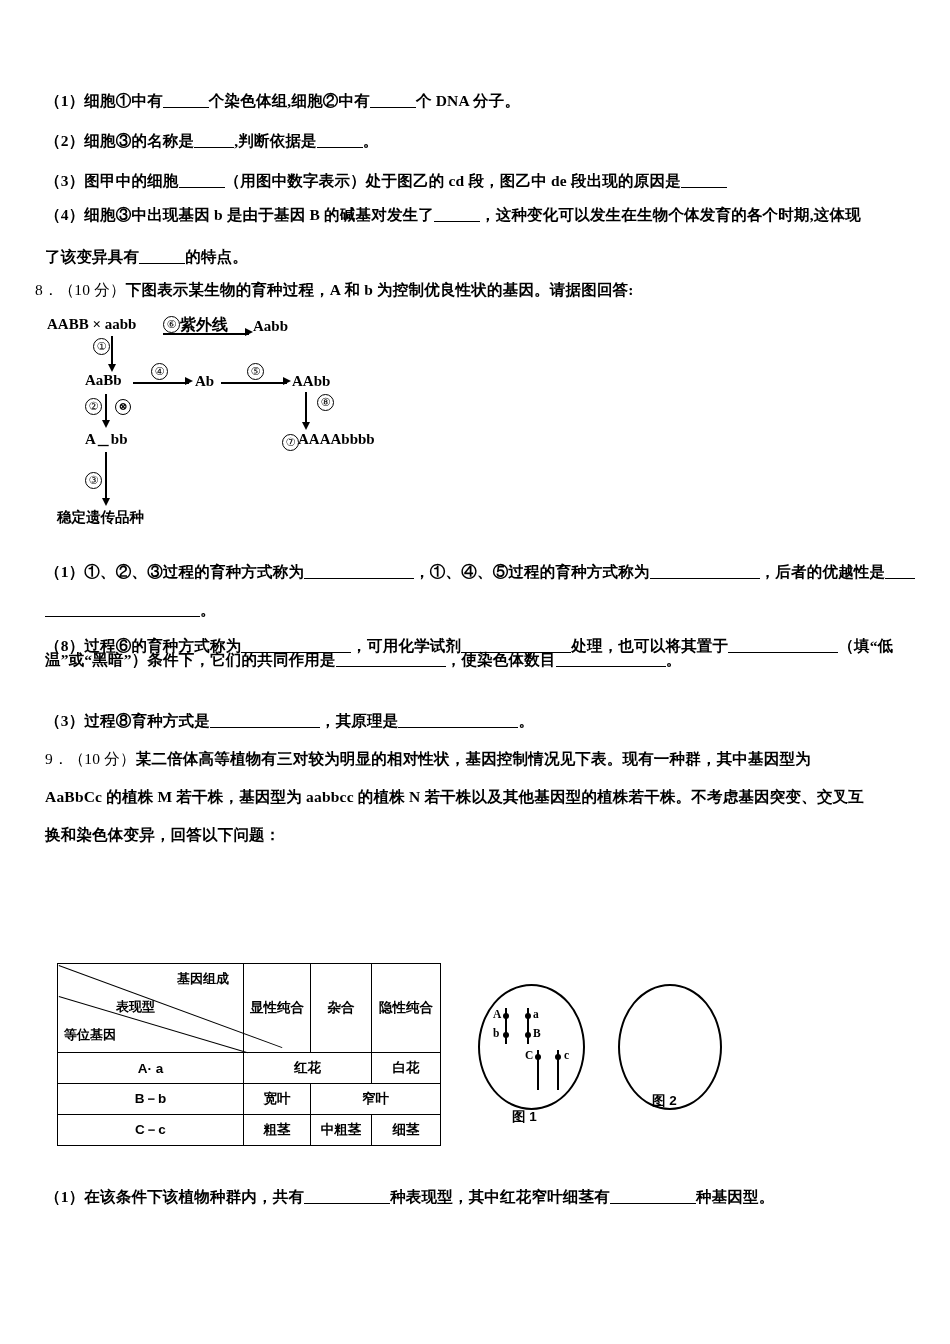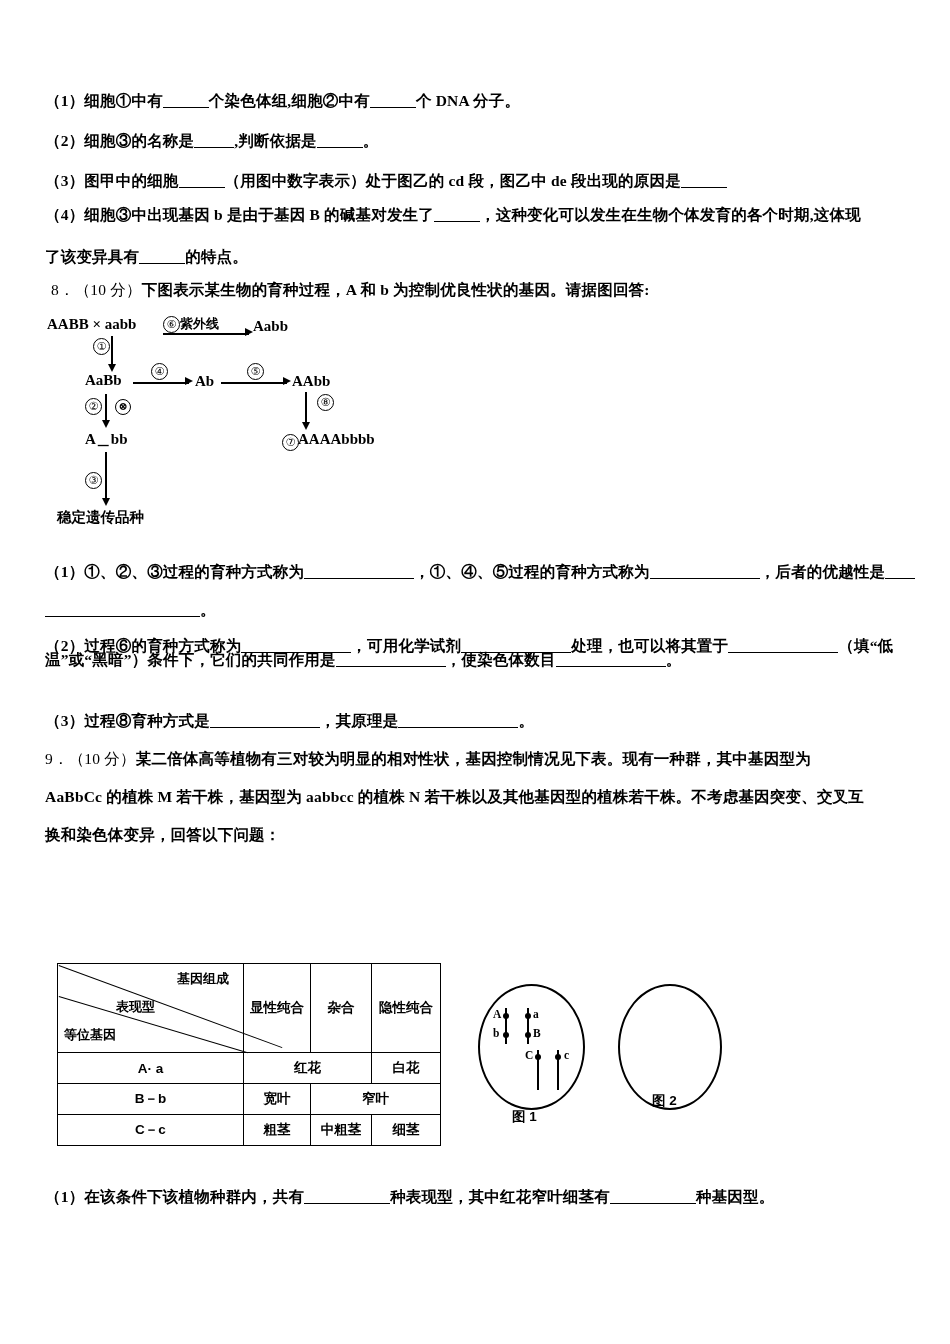--- a/index.html
+++ b/index.html
@@ -150,30 +150,30 @@
     <span>（3）图甲中的细胞</span><span class="blank b46"></span><span>（用图中数字表示）处于图乙的 cd 段，图乙中 de 段出现的原因是</span><span class="blank b46"></span>
   </div>
 
   <div class="qline" style="left:45px; top:206px;">
     <span>（4）细胞③中出现基因 b 是由于基因 B 的碱基对发生了</span><span class="blank b46"></span><span>，这种变化可以发生在生物个体发育的各个时期,这体现</span>
   </div>
   <div class="qline" style="left:45px; top:248px;">
     <span>了该变异具有</span><span class="blank b46"></span><span>的特点。</span>
   </div>
 
-  <div class="qline" style="left:51px; top:281px;">
+  <div class="qline" style="left:35px; top:281px;">
     <span class="normalw" style="font-weight:normal;">8．</span><span style="font-weight:normal;">（10 分）</span><span>下图表示某生物的育种过程，A 和 b 为控制优良性状的基因。请据图回答:</span>
   </div>
 
   <div id="flow-diagram">
 
     <div class="gtxt" style="left:2px; top:4px; font-size:15px;">AABB  ×  aabb</div>
 
     <div style="position:absolute; left:118px; top:2px;"><span class="circnum">⑥</span></div>
-    <div class="gtxt cn" style="left:135px; top:3px; font-size:13px;">紫外线</div>
+    <div class="gtxt cn" style="left:135px; top:3px; font-size:16px;">紫外线</div>
     <div style="position:absolute; left:118px; top:21px; width:86px; height:1.6px; background:#000;"></div>
     <div style="position:absolute; left:200px; top:16px; width:0;height:0;border-left:8px solid #000;border-top:4px solid transparent;border-bottom:4px solid transparent;"></div>
     <div class="gtxt" style="left:208px; top:6px; font-size:15px;">Aabb</div>
 
     <div style="position:absolute; left:48px; top:24px;"><span class="circnum">①</span></div>
     <div style="position:absolute; left:66px; top:24px; width:1.6px; height:30px; background:#000;"></div>
     <div style="position:absolute; left:62.5px; top:52px; width:0;height:0;border-top:8px solid #000;border-left:4px solid transparent;border-right:4px solid transparent;"></div>
 
     <div class="gtxt" style="left:40px; top:60px; font-size:15px;">AaBb</div>
 
@@ -208,21 +208,21 @@
   </div>
 
   <div class="qline" style="left:45px; top:563px;">
     <span>（1）①、②、③过程的育种方式称为</span><span class="blank b110"></span><span>，①、④、⑤过程的育种方式称为</span><span class="blank b110"></span><span>，后者的优越性是</span><span class="blank b30"></span>
   </div>
   <div class="qline" style="left:45px; top:601px;">
     <span class="blank b155"></span><span>。</span>
   </div>
 
   <div class="qline" style="left:45px; top:637px;">
-    <span>（2）过程⑥的育种方式称为</span><span class="blank b110"></span><span>，可用化学试剂</span><span class="blank b110"></span><span>处理，也可以将其置于</span><span class="blank b110"></span><span>（填“低</span>
+    <span>（8）过程⑥的育种方式称为</span><span class="blank b110"></span><span>，可用化学试剂</span><span class="blank b110"></span><span>处理，也可以将其置于</span><span class="blank b110"></span><span>（填“低</span>
   </div>
   <div class="qline" style="left:45px; top:651px;">
     <span>温”或“黑暗”）条件下，它们的共同作用是</span><span class="blank b110"></span><span>，使染色体数目</span><span class="blank b110"></span><span>。</span>
   </div>
 
   <div class="qline" style="left:45px; top:712px;">
     <span>（3）过程⑧育种方式是</span><span class="blank b110"></span><span>，其原理是</span><span class="blank b120"></span><span>。</span>
   </div>
 
   <div class="qline" style="left:45px; top:750px;">

